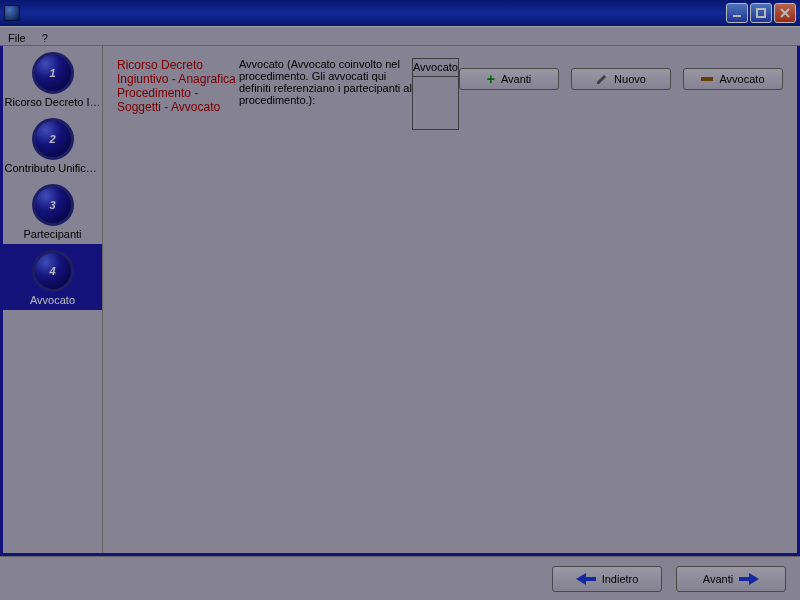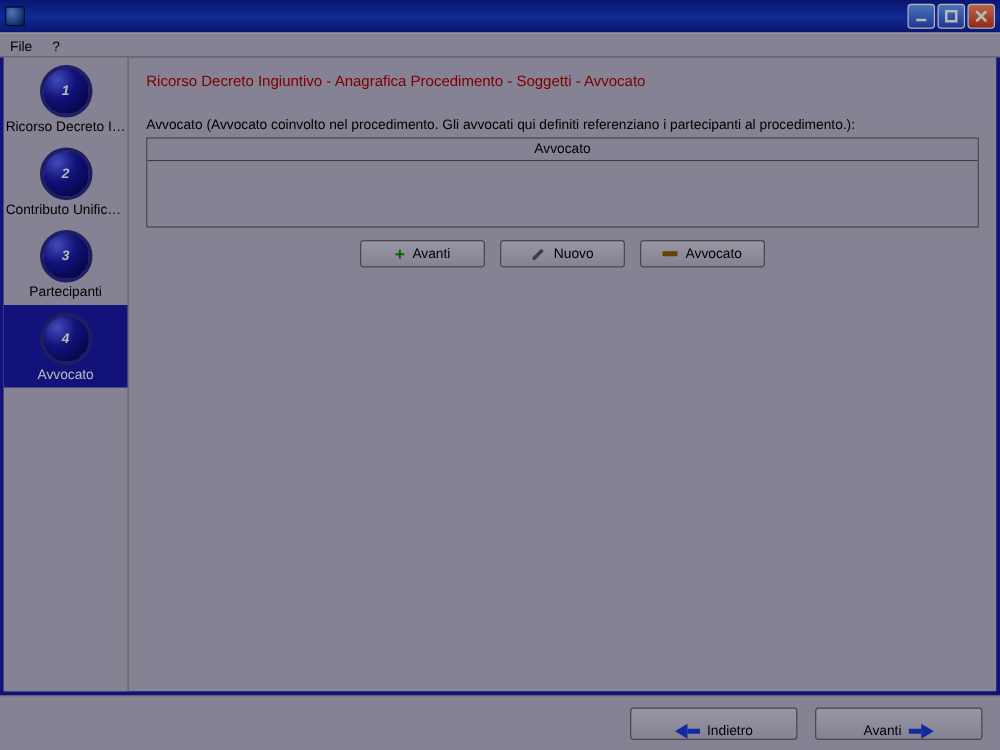--- a/index.html
+++ b/index.html
@@ -14,32 +14,32 @@
   .win-btn svg { width: 12px; height: 12px; }
   .menubar { height: 20px; background: #b8b4cc; border-top: 1px solid #ddd; border-bottom: 1px solid #888; display: flex; align-items: flex-end; padding: 0 4px; gap: 8px; color: #000; }
   .menubar span { cursor: pointer; padding: 1px 4px; }
   .client { flex: 1; display: flex; background: #b8b4cc; border: 3px solid #1a1aaa; border-top: none; }
   .sidebar { width: 100px; background: #b8b4cc; display: flex; flex-direction: column; border-right: 1px solid #888; }
   .step { display: flex; flex-direction: column; align-items: center; padding: 6px 2px 4px; gap: 2px; cursor: pointer; }
   .step.selected { background: #1a1aaa; color: #fff; }
   .step .circle { width: 42px; height: 42px; border-radius: 50%; background: radial-gradient(circle at 30% 25%, #5a6aff 0%, #1a1aaa 40%, #000044 100%); border: 3px solid #2a2a8a; display: flex; align-items: center; justify-content: center; color: #fff; font-style: italic; font-weight: bold; font-size: 20px; font-family: Georgia, serif; }
   .step .lbl { text-align: center; width: 96px; white-space: nowrap; overflow: hidden; text-overflow: ellipsis; color: #000; }
   .step.selected .lbl { color: #fff; }
-  .main { flex: 1; padding: 12px 14px; display: flex; flex-direction: column; }
+  .main { flex: 1; padding: 12px 14px; display: flex; flex-direction: row; }
   .breadcrumb { color: #b00000; font-size: 12px; margin-bottom: 22px; }
   .section-label { color: #000; margin-bottom: 4px; }
   .grid { border: 1px solid #555; height: 72px; background: #b8b4cc; }
   .grid-header { background: #b8b4cc; border-bottom: 1px solid #555; height: 18px; display: flex; }
   .grid-header .col { flex: 1; text-align: center; border-right: 1px solid #555; line-height: 17px; color: #000; }
   .grid-header .col:last-child { border-right: none; }
   .grid-body { height: calc(100% - 18px); background: #b8b4cc; }
   .action-row { display: flex; justify-content: center; gap: 12px; margin-top: 10px; }
   .btn { width: 100px; height: 22px; background: linear-gradient(to bottom,#d4d0e4,#b8b4cc); border: 1px solid #666; border-radius: 3px; display: flex; align-items: center; justify-content: center; gap: 6px; cursor: pointer; color: #000; }
   .footer { height: 44px; border-top: 1px solid #888; background: #b8b4cc; display: flex; align-items: center; justify-content: flex-end; padding: 0 14px; gap: 14px; }
-  .footer .btn { width: 134px; height: 26px; align-items: flex-end; }
+  .footer .btn { width: 110px; height: 26px; }
   .overlay { position: absolute; inset: 0; background: rgba(0,0,0,0.28); pointer-events: none; }
   .plus-icon { color: #0a8a0a; font-weight: bold; font-size: 14px; }
   .pencil-icon { width: 12px; height: 12px; }
   .minus-icon { width: 12px; height: 4px; background: #8a5a00; }
   .arrow { width: 0; height: 0; border-top: 6px solid transparent; border-bottom: 6px solid transparent; }
   .arrow.left { border-right: 10px solid #1a3ae0; }
   .arrow.right { border-left: 10px solid #1a3ae0; }
   .arrow-tail { width: 10px; height: 4px; background: #1a3ae0; }
   .arrow-wrap { display: flex; align-items: center; }
 </style>

